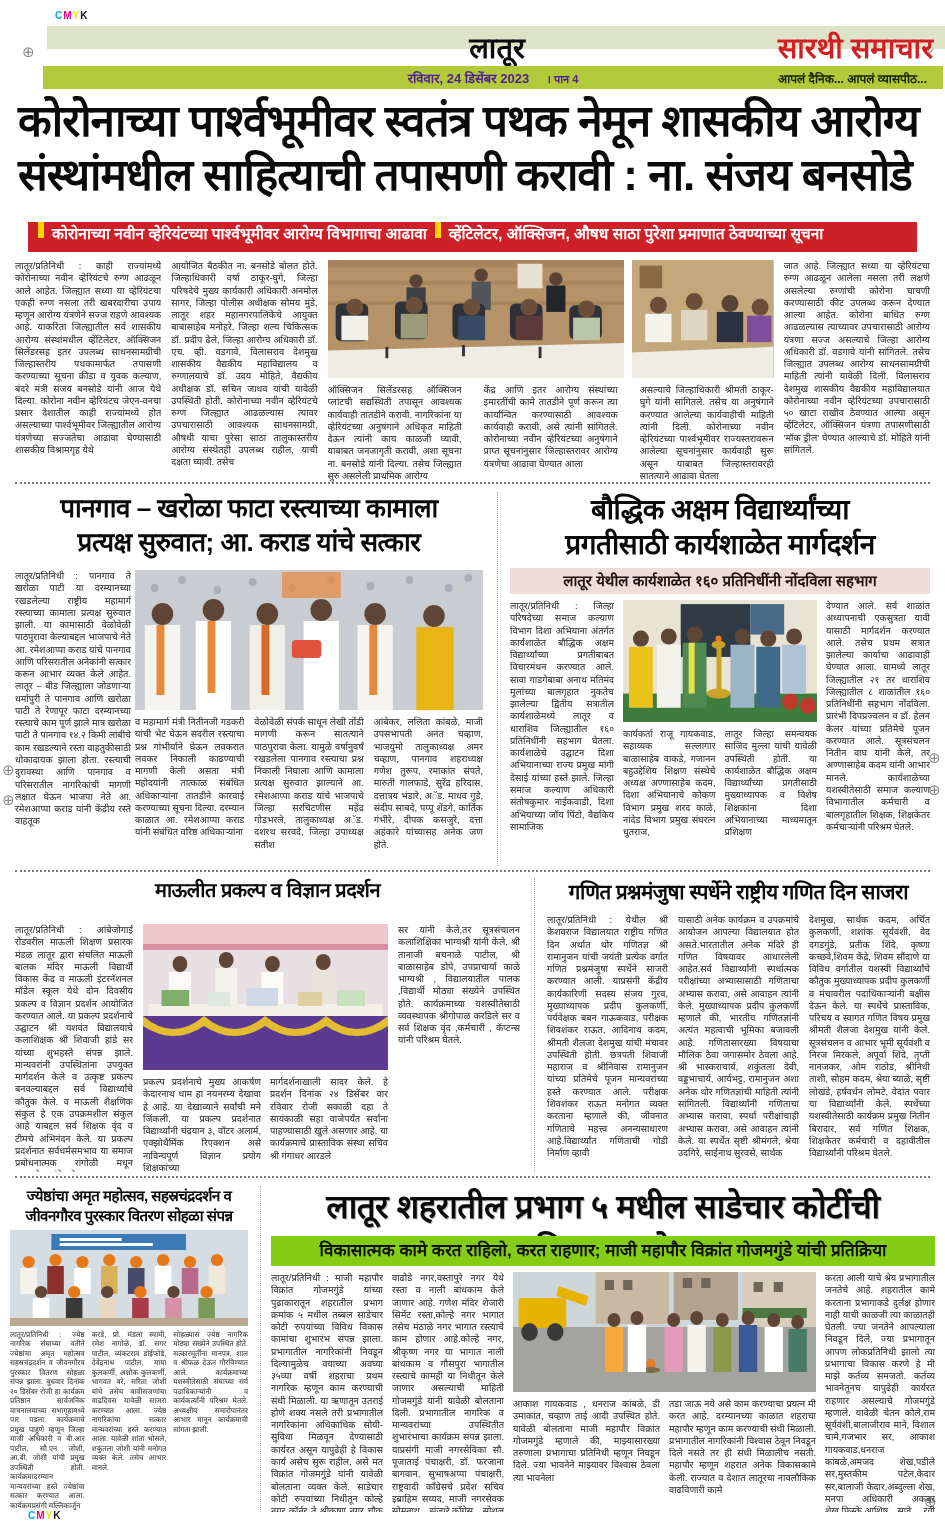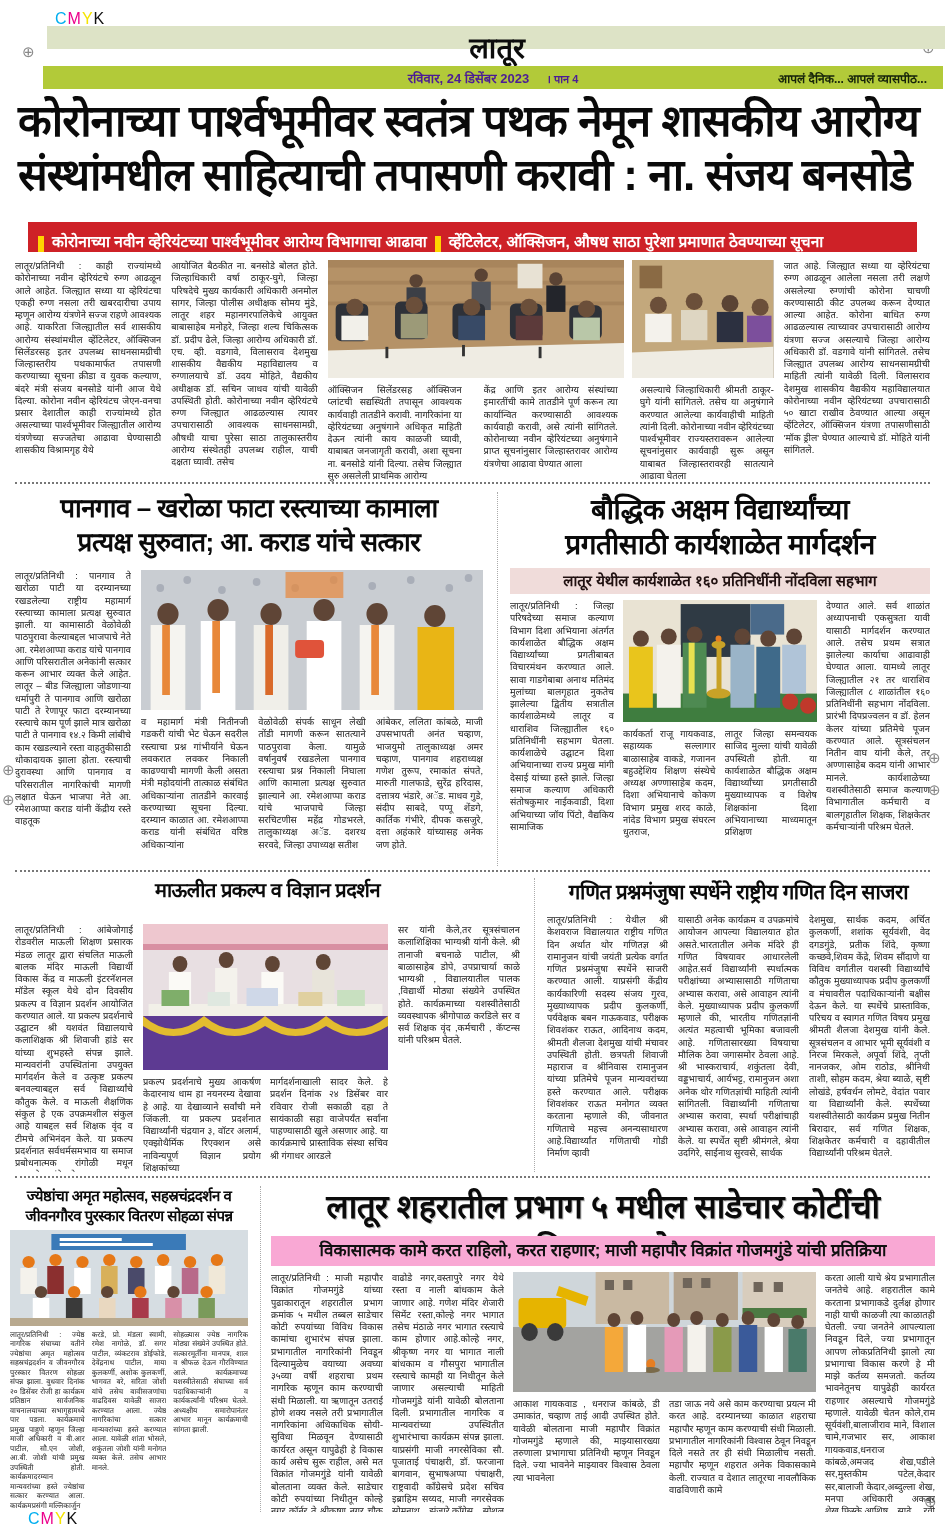--- a/index.html
+++ b/index.html
@@ -1,61 +1,61 @@
 <!DOCTYPE html>
 <html><head>
 <meta charset="utf-8">
 <style>
   html,body{margin:0;padding:0;background:#e9e9e9;}
   .sheet{position:relative;width:945px;height:1538px;background:#ffffff;margin:0 auto;
          font-family:"Liberation Sans",sans-serif;color:#1c1c1c;overflow:hidden;}
   
   .regmark{position:absolute;color:#8a8a8a;font-size:15px;line-height:1;}
-  .cmyk{position:absolute;font-size:16px;font-weight:normal;letter-spacing:1px;}
+  .cmyk{position:absolute;font-size:10px;font-weight:bold;letter-spacing:1px;}
   .cmyk .c{color:#00aeef}.cmyk .m{color:#ec008c}.cmyk .y{color:#f5e400}.cmyk .k{color:#111}
   
   .masthead{position:absolute;left:47px;top:26px;width:900px;height:23px;background:#dde3c6;}
   .mh-title{position:absolute;left:0;right:0;top:1px;text-align:center;font-size:29px;font-weight:800;color:#0c0c0c;}
   .mh-brand{position:absolute;right:14px;top:1px;font-size:29px;font-weight:800;color:#d11f26;text-shadow:0 0 1px #fff;}
   .strip{position:absolute;left:43px;top:66px;width:900px;height:23px;background:#b2ca39;}
   .strip-date{position:absolute;left:0;right:0;top:3px;text-align:center;font-size:13px;font-weight:800;color:#4c1d95;}
   .strip-date .pg{font-size:11px;margin-left:14px;}
   .strip-tag{position:absolute;right:16px;top:4px;font-size:12px;font-weight:800;color:#15230a;}
   
   .lead-hl{position:absolute;left:18px;top:94px;width:909px;text-align:left;font-weight:800;color:#0a0a0a;
            font-size:44px;line-height:1.22;letter-spacing:-1px;}
   .kicker{position:absolute;left:28px;top:222px;width:889px;height:30px;background:#ce2127;color:#fff;
-          display:flex;align-items:flex-end;gap:8px;padding:0 10px;box-sizing:border-box;
+          display:flex;align-items:flex-start;gap:8px;padding:0 10px;box-sizing:border-box;
           font-size:15.5px;font-weight:800;white-space:nowrap;overflow:hidden;}
   .kmark{display:inline-block;width:6px;height:16px;background:#ffd400;flex:0 0 auto;}
   
   .tcol{font-size:9.3px;line-height:1.32;text-align:justify;overflow:hidden;color:#1c1c1c;}
   .tiny{font-size:7.3px;line-height:1.3;}
   .sep{position:absolute;left:15px;right:15px;border-top:2px dotted #777;height:0;}
   .vline{border-left:1px dotted #aaa;}
   
   .a1{position:absolute;left:15px;top:260px;width:915px;height:216px;display:grid;
       grid-template-columns:1fr 1fr 3.05fr 1fr;gap:10px;}
   .a1 .tcol{height:216px;}
   .a1mid{display:flex;flex-direction:column;gap:6px;}
   .a1photos{display:flex;gap:8px;height:118px;}
   .a1photos .ph1{flex:2.1;} .a1photos .ph2{flex:1;}
-  .a1midcols{display:flex;gap:22px;flex:1;overflow:hidden;font-family:Liberation Serif, serif;}
+  .a1midcols{display:flex;gap:22px;flex:1;overflow:hidden;}
   .a1midcols .tcol{flex:1;}
   .ph{width:100%;height:100%;display:block;background:#ccc;}
   
   .row2{position:absolute;left:15px;top:492px;width:915px;height:374px;display:flex;gap:14px;}
   .st-pangaon{width:468px;flex:0 0 auto;display:flex;flex-direction:column;}
   .st-workshop{flex:1;padding-left:12px;box-sizing:border-box;display:flex;flex-direction:column;}
   .hl2{font-weight:800;text-align:center;color:#0a0a0a;letter-spacing:-0.5px;}
   .pangaon-hl{font-size:26px;line-height:1.3;height:72px;}
   .workshop-hl{font-size:28px;line-height:1.25;height:72px;}
   .subband{background:#f0dcda;text-align:center;font-weight:800;font-size:15px;color:#201010;
            height:26px;line-height:26px;margin:4px 0 6px 0;overflow:hidden;}
-  .pg-body{display:flex;gap:10px;flex:1;overflow:hidden;margin-top:6px;}
+  .pg-body{display:flex;gap:4px;flex:1;overflow:hidden;margin-top:6px;}
   .pg-c1{width:116px;flex:0 0 auto;}
   .pg-right{flex:1;display:flex;flex-direction:column;gap:6px;}
   .pg-right .photo{height:140px;}
   .cols3{display:flex;gap:10px;flex:1;overflow:hidden;}
   .cols3 .tcol{flex:1;}
   .ws-body{display:flex;gap:9px;flex:1;overflow:hidden;}
   .ws-side{width:104px;flex:0 0 auto;}
   .ws-mid{flex:1;display:flex;flex-direction:column;gap:6px;}
   .ws-mid .photo{height:122px;}
   .cols2{display:flex;gap:9px;flex:1;overflow:hidden;}
@@ -73,21 +73,21 @@
   .ganit-body{display:flex;gap:10px;flex:1;overflow:hidden;margin-top:4px;}
   .ganit-body .tcol{flex:1;}
   .row4{position:absolute;left:10px;top:1186px;width:925px;height:326px;display:flex;gap:12px;}
   .st-jyeshtha{width:238px;flex:0 0 auto;display:flex;flex-direction:column;}
   .jy-hl{font-size:15px;height:42px;line-height:1.35;}
   .jy-photo{height:96px;margin:2px 0 4px 0;}
   .jy-cols{display:flex;gap:7px;flex:1;overflow:hidden;}
   .jy-cols .tcol{flex:1;}
   .st-prabhag{flex:1;display:flex;flex-direction:column;padding-left:10px;box-sizing:border-box;}
   .pr-hl{font-size:33px;height:44px;line-height:1.3;text-shadow:1px 1px 0 #bbb;}
-  .yellowband{background:#f9a8d4;text-align:center;font-weight:800;font-size:17px;color:#111;
+  .yellowband{background:#84cc16;text-align:center;font-weight:800;font-size:17px;color:#111;
               height:30px;line-height:30px;margin:6px 0;overflow:hidden;}
   .pr-body{display:flex;gap:9px;flex:1;overflow:hidden;}
   .pr-c{width:112px;flex:0 0 auto;}
   .pr-mid{flex:1;display:flex;flex-direction:column;gap:6px;}
   .pr-mid .photo{height:120px;}
   .pr-c4{width:110px;flex:0 0 auto;}
   .photo{overflow:hidden;background:#d8d4cc;}
 </style>
 </head>
 <body>
@@ -104,20 +104,21 @@
 
   <div class="cmyk" style="left:55px;top:10px">
     <span class="c">C</span><span class="m">M</span><span class="y">Y</span><span class="k">K</span>
   </div>
   <div class="cmyk" style="left:28px;top:1510px">
     <span class="c">C</span><span class="m">M</span><span class="y">Y</span><span class="k">K</span>
   </div>
 
   <div class="masthead">
     <div class="mh-title">लातूर</div>
+    <div class="mh-brand">सारथी समाचार</div>
   </div>
   <div class="strip">
     <div class="strip-date">
       <span>रविवार, 24 डिसेंबर 2023</span>
       <span class="pg">। पान 4</span>
     </div>
     <div class="strip-tag">आपलं दैनिक... आपलं व्यासपीठ...</div>
   </div>
 
   <div class="lead-hl">

